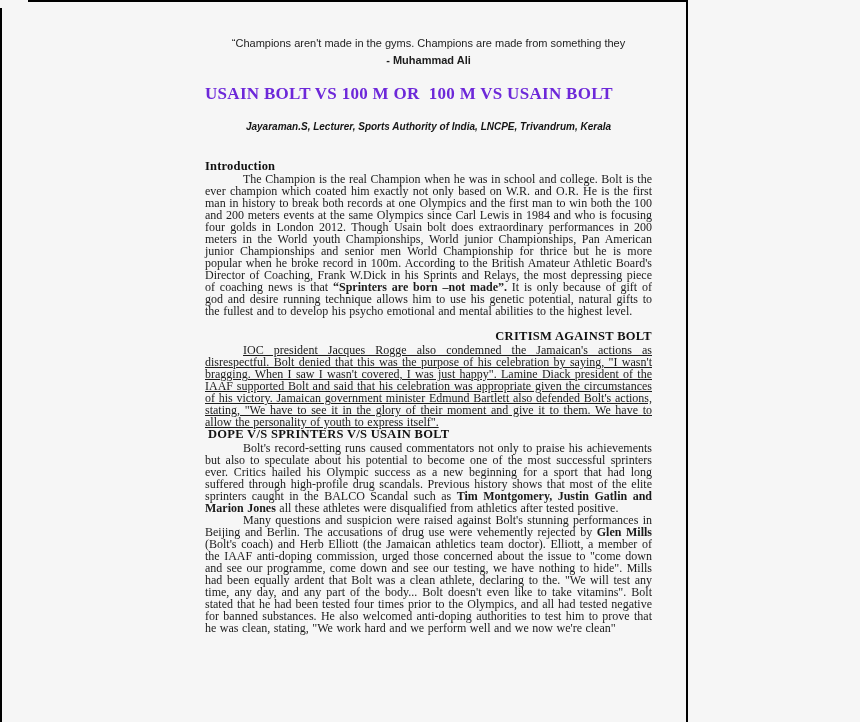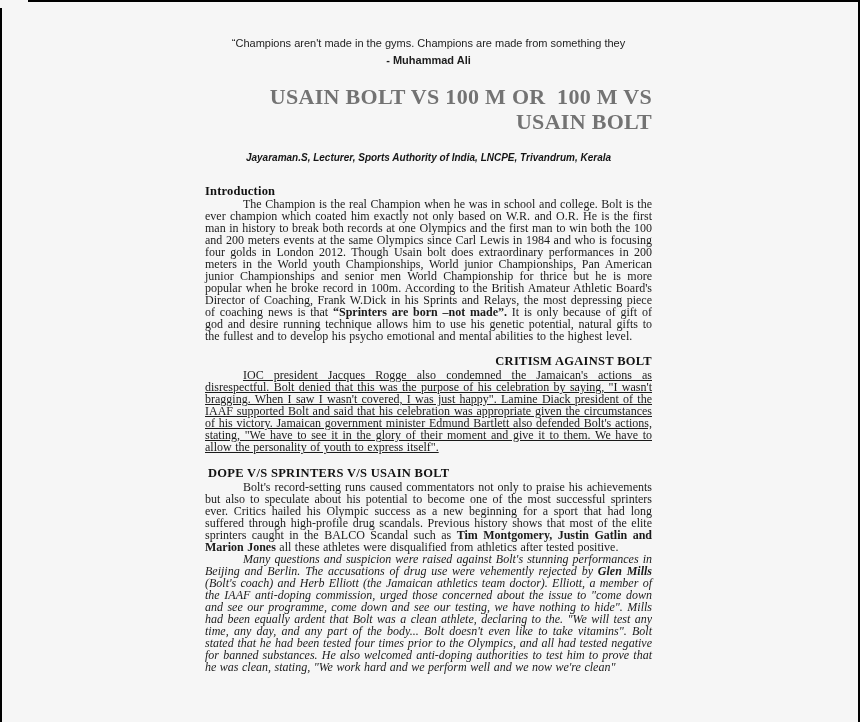--- a/index.html
+++ b/index.html
@@ -4,21 +4,21 @@
 <style>
   html, body { margin: 0; padding: 0; }
   body {
     width: 860px; height: 722px;
     background: #f6f6f6;
     color: #161616;
     font-family: "Liberation Serif", serif;
     overflow: hidden;
     position: relative;
   }
-  .page { position: relative; width: 860px; height: 722px; }
+  .page { position: relative; width: 688px; height: 722px; }
 
   
   .edge { position: absolute; background: #000; }
   .edge-top    { top: 0; left: 28px; right: 0; height: 2px; }
   .edge-left   { left: 0; top: 8px; bottom: 0; width: 2px; }
   .edge-right  { right: 0; top: 0; bottom: 0; width: 2px; }
 
   .column {
     position: absolute;
     left: 205px; top: 0;
@@ -30,27 +30,27 @@
     text-align: center;
     font-family: "Liberation Sans", sans-serif;
     font-size: 11px;
     line-height: 17px;
     color: #1d1d1d;
   }
   .quote .attribution { font-weight: bold; }
 
   .title {
     margin-top: 15px;
-    text-align: right;
+    text-align: left;
     font-weight: bold;
-    font-size: 22px;
+    font-size: 17px;
     line-height: 1.15;
     letter-spacing: 0.3px;
     white-space: pre-wrap;
-    color: #737373;
+    color: #6d28d9;
   }
 
   .byline {
     margin-top: 17px;
     text-align: center;
     font-family: "Liberation Sans", sans-serif;
     font-style: italic;
     font-weight: bold;
     font-size: 10px;
     line-height: 1.2;
@@ -58,37 +58,37 @@
   }
 
   .heading {
     margin: 0;
     font-weight: bold;
     font-size: 12.5px;
     line-height: 1.1;
     letter-spacing: 0.3px;
     color: #121212;
   }
-  .heading.h-intro { margin-top: 21px; letter-spacing: 0.2px; }
+  .heading.h-intro { margin-top: 27px; letter-spacing: 0.2px; }
   .heading.h-crit  { margin-top: 13px; text-align: right; }
-  .heading.h-dope  { margin-top: 14px; padding-left: 3px; }
+  .heading.h-dope  { padding-left: 3px; }
 
   p.body-par {
     margin: 0;
     font-size: 12px;
     line-height: 12px;
     text-align: justify;
     text-indent: 38px;
     color: #1a1a1a;
     word-spacing: 0.5px;
   }
   .par-intro { margin-top: 10px; }
   .par-crit  { margin-top: 11px; text-decoration: underline; }
   .par-dope1 { margin-top: 10px; }
-  .par-dope2 { margin-top: 17px; font-style: italic; }
+  .par-dope2 { margin-top: 17px; }
   .b { font-weight: bold; }
 
   .footer-line {
     margin-top: 21px;
     text-align: center;
     font-weight: bold;
     font-size: 11px;
     line-height: 1.2;
     letter-spacing: 0.2px;
     color: #121212;

